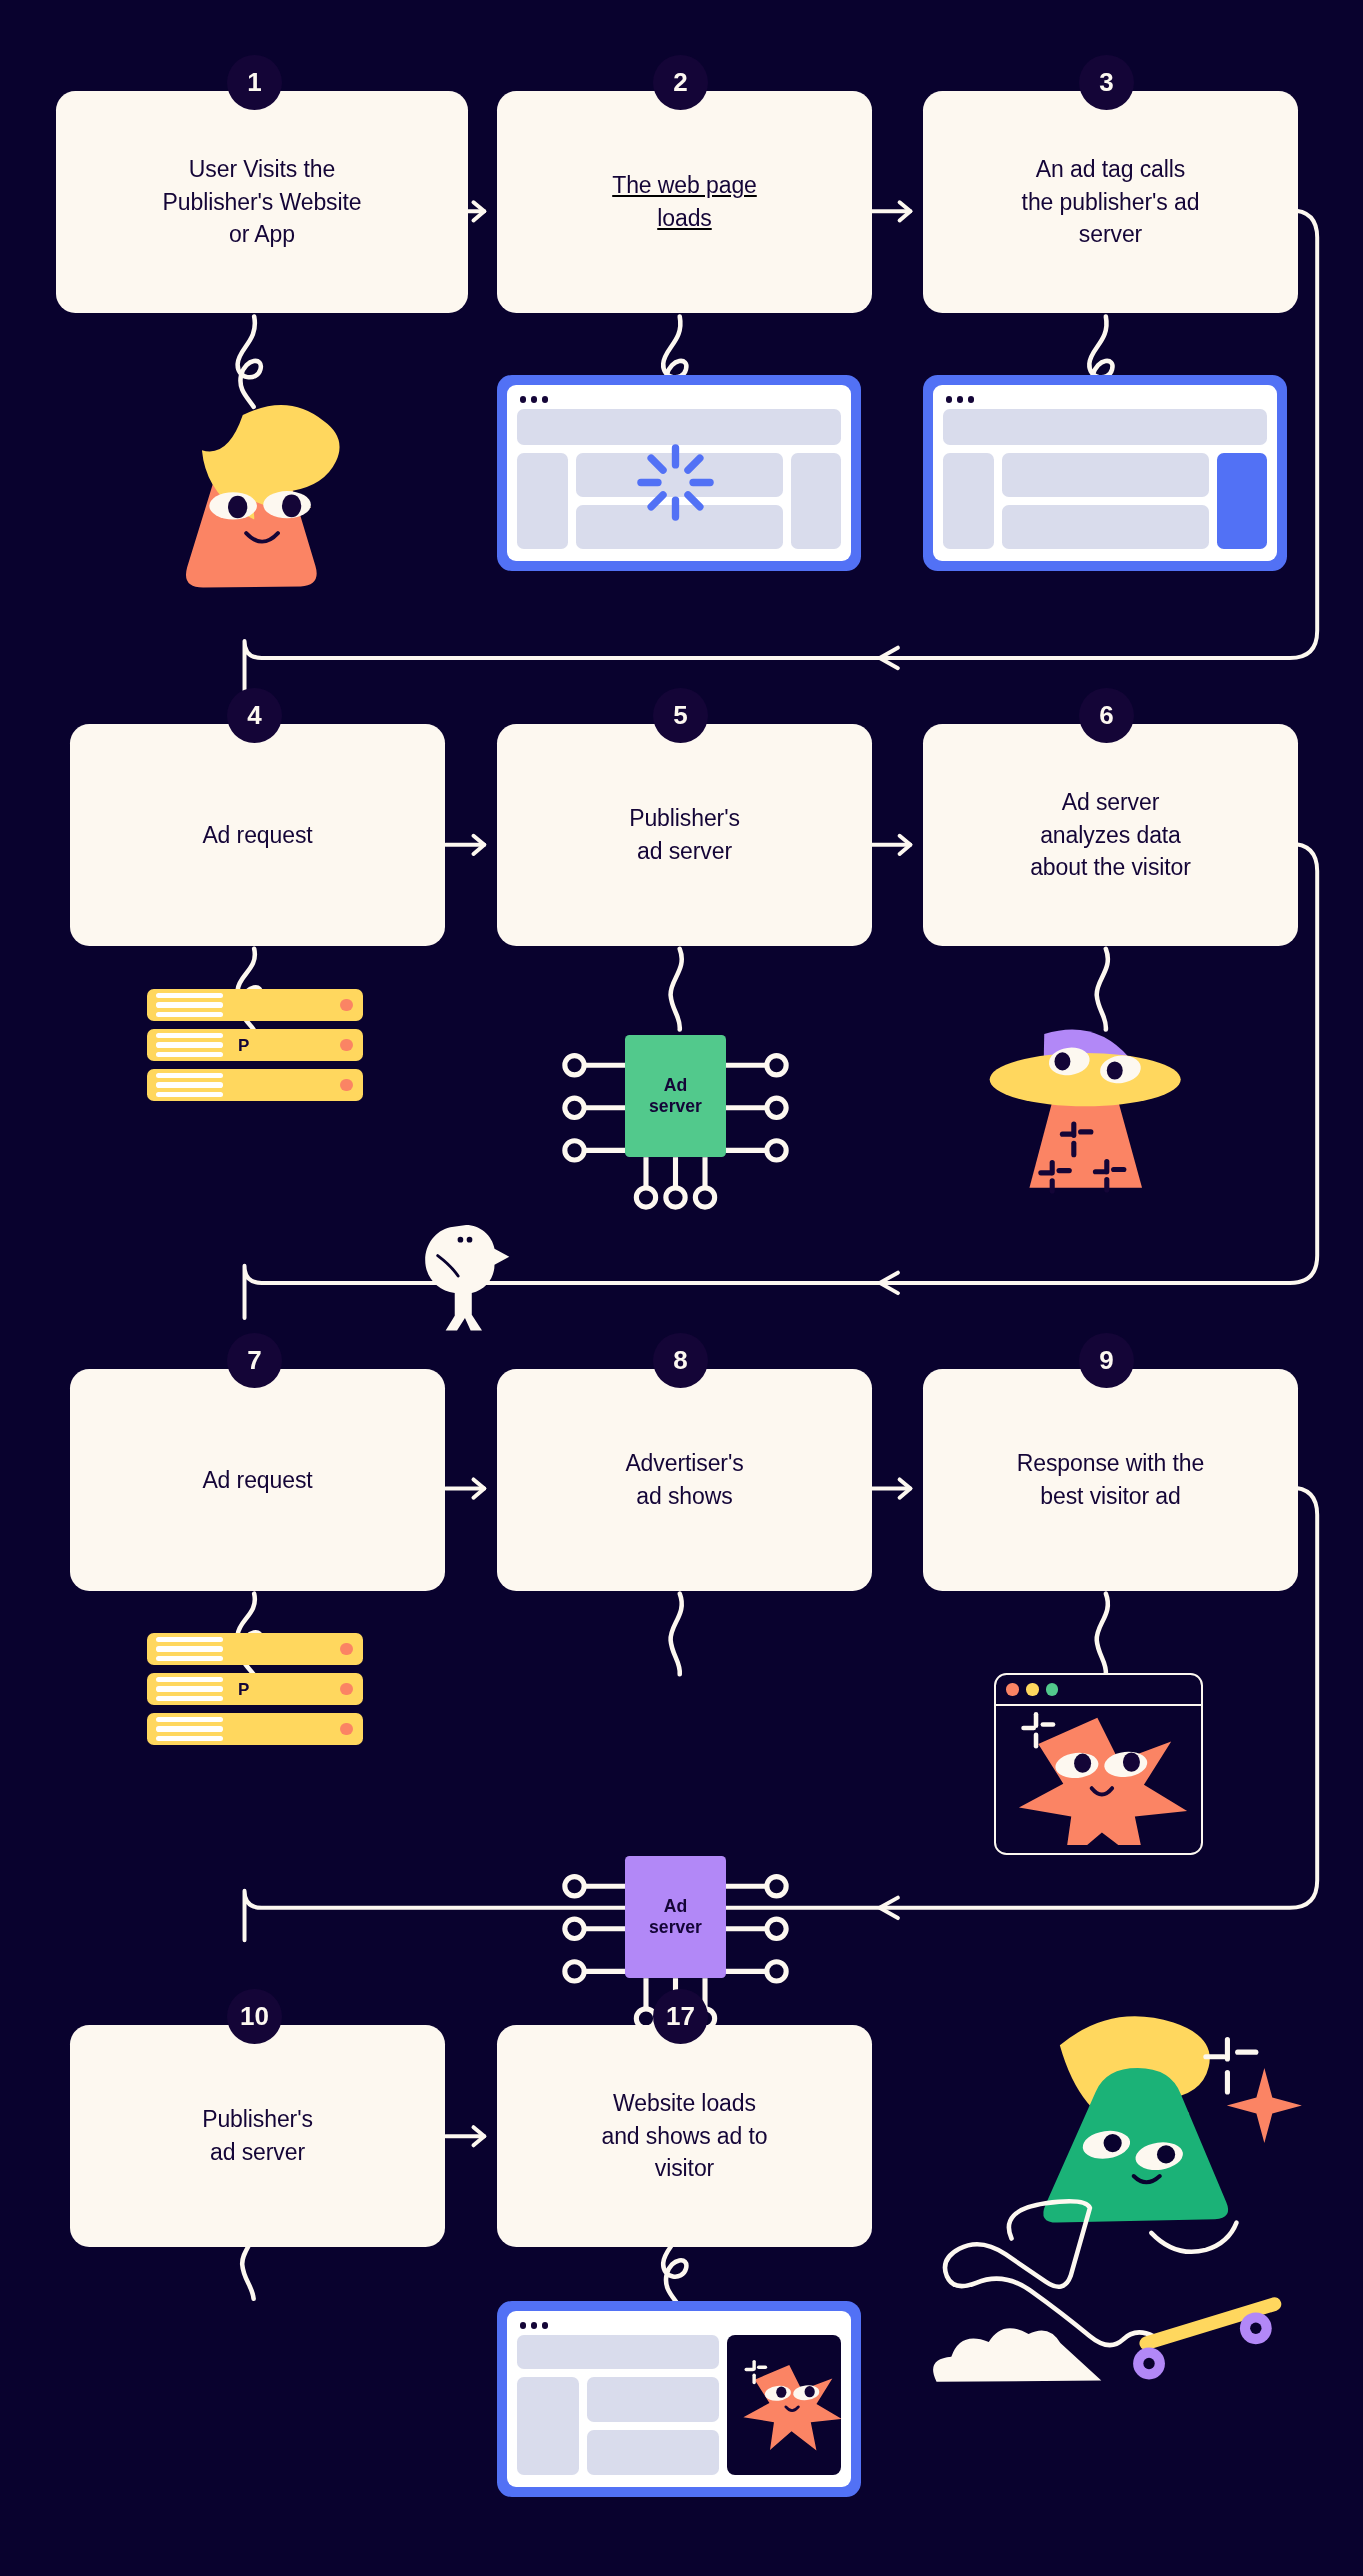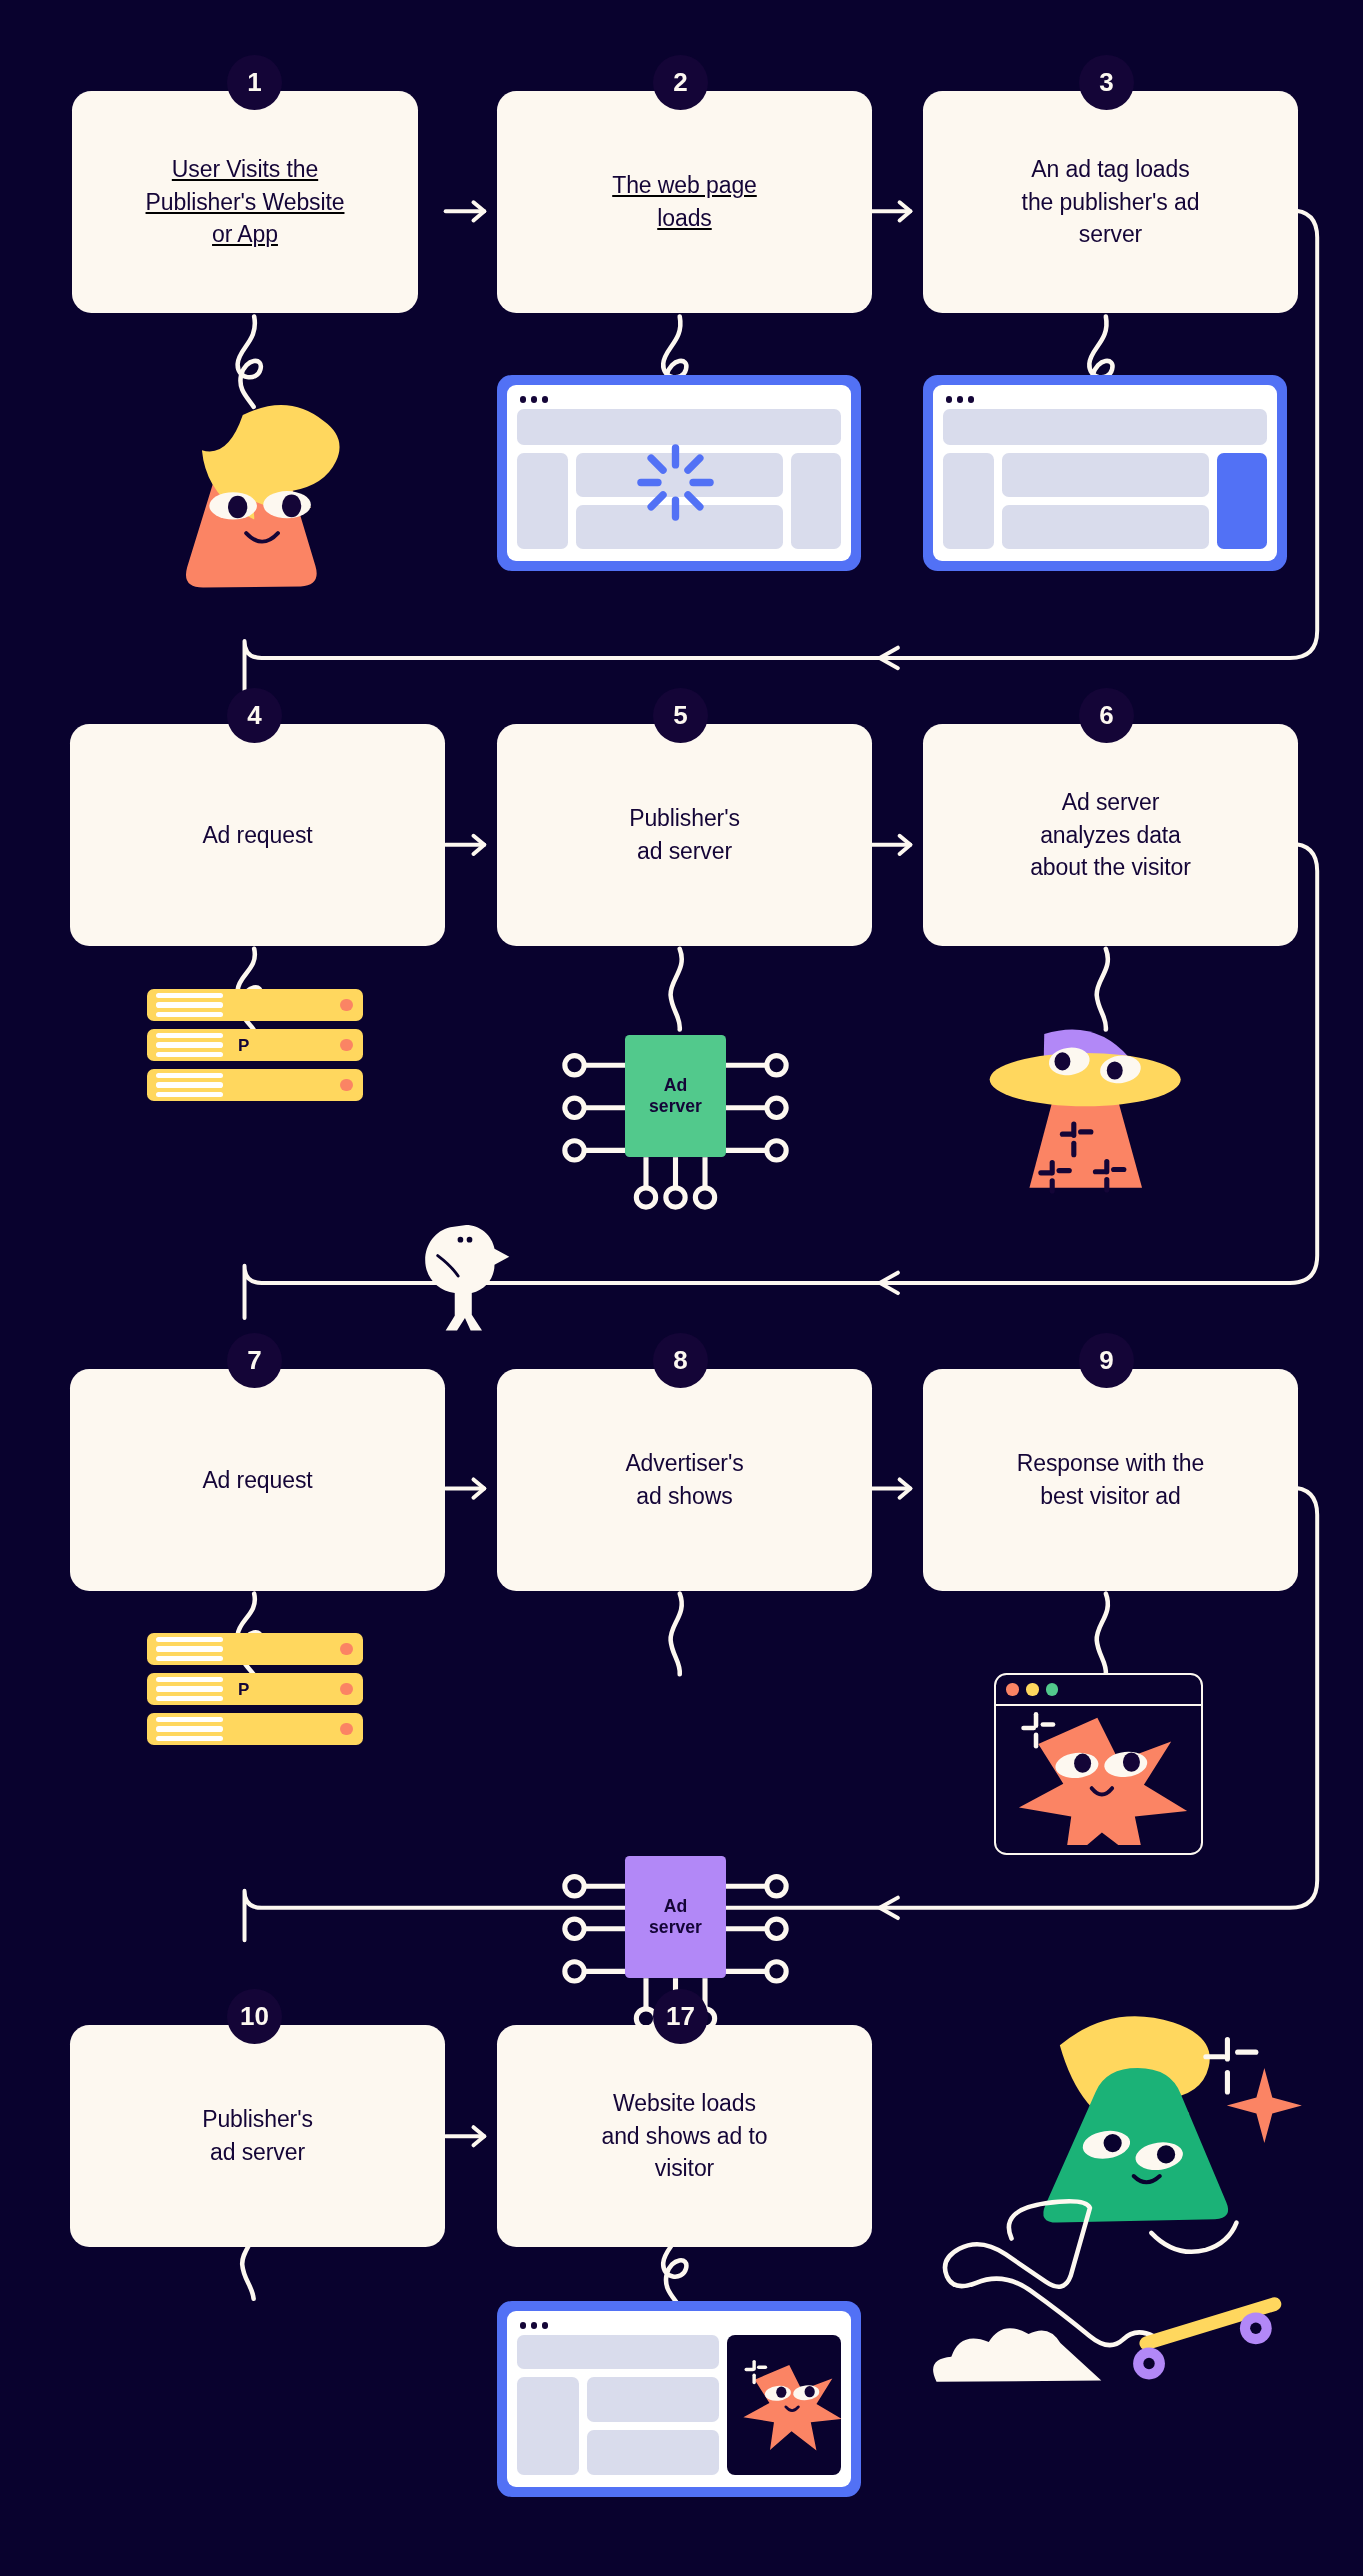--- a/index.html
+++ b/index.html
@@ -245,39 +245,39 @@
       <g stroke="#fdf8f0" stroke-width="9" stroke-linecap="round">
         <path d="M2160 3590 v34"></path>
           <path d="M2160 3648 v34"></path>
         <path d="M2122 3620 h32"></path>
           <path d="M2178 3612 h32"></path>
       </g>
       <path d="M2225 3640 l14 52 l52 14 l-52 14 l-14 52 l-14 -52 l-52 -14 l52 -14 z" fill="#fb8464"></path>
     </g>
   </svg>
 
-  <div class="card" style="left:72px; top:91px; width:346px; height:222px;text-decoration:underline;">
+  <div class="card" style="left:56px; top:91px; width:412px; height:222px;">
     <div class="card-text">User Visits the
 Publisher's Website
 or App</div>
   </div>
   <div class="badge" style="left:227px; top:55px;">
     <span>1</span>
   </div>
 
   <div class="card" style="left:497px; top:91px; width:375px; height:222px;text-decoration:underline;">
     <div class="card-text">The web page
 loads</div>
   </div>
   <div class="badge" style="left:653px; top:55px;">
     <span>2</span>
   </div>
 
   <div class="card" style="left:923px; top:91px; width:375px; height:222px;">
-    <div class="card-text">An ad tag loads
+    <div class="card-text">An ad tag calls
 the publisher's ad
 server</div>
   </div>
   <div class="badge" style="left:1079px; top:55px;">
     <span>3</span>
   </div>
 
   <div class="illus" style="left:162px; top:398px; width:182px; height:193px;">
     <svg viewBox="0 0 320 340" width="182" height="193">
       <path d="M160 90 q48 0 62 46 l48 160 q10 34 -26 36 l-172 2 q-38 0 -28 -36 l50 -162 q14 -46 66 -46 z" fill="#fb8464"></path>

